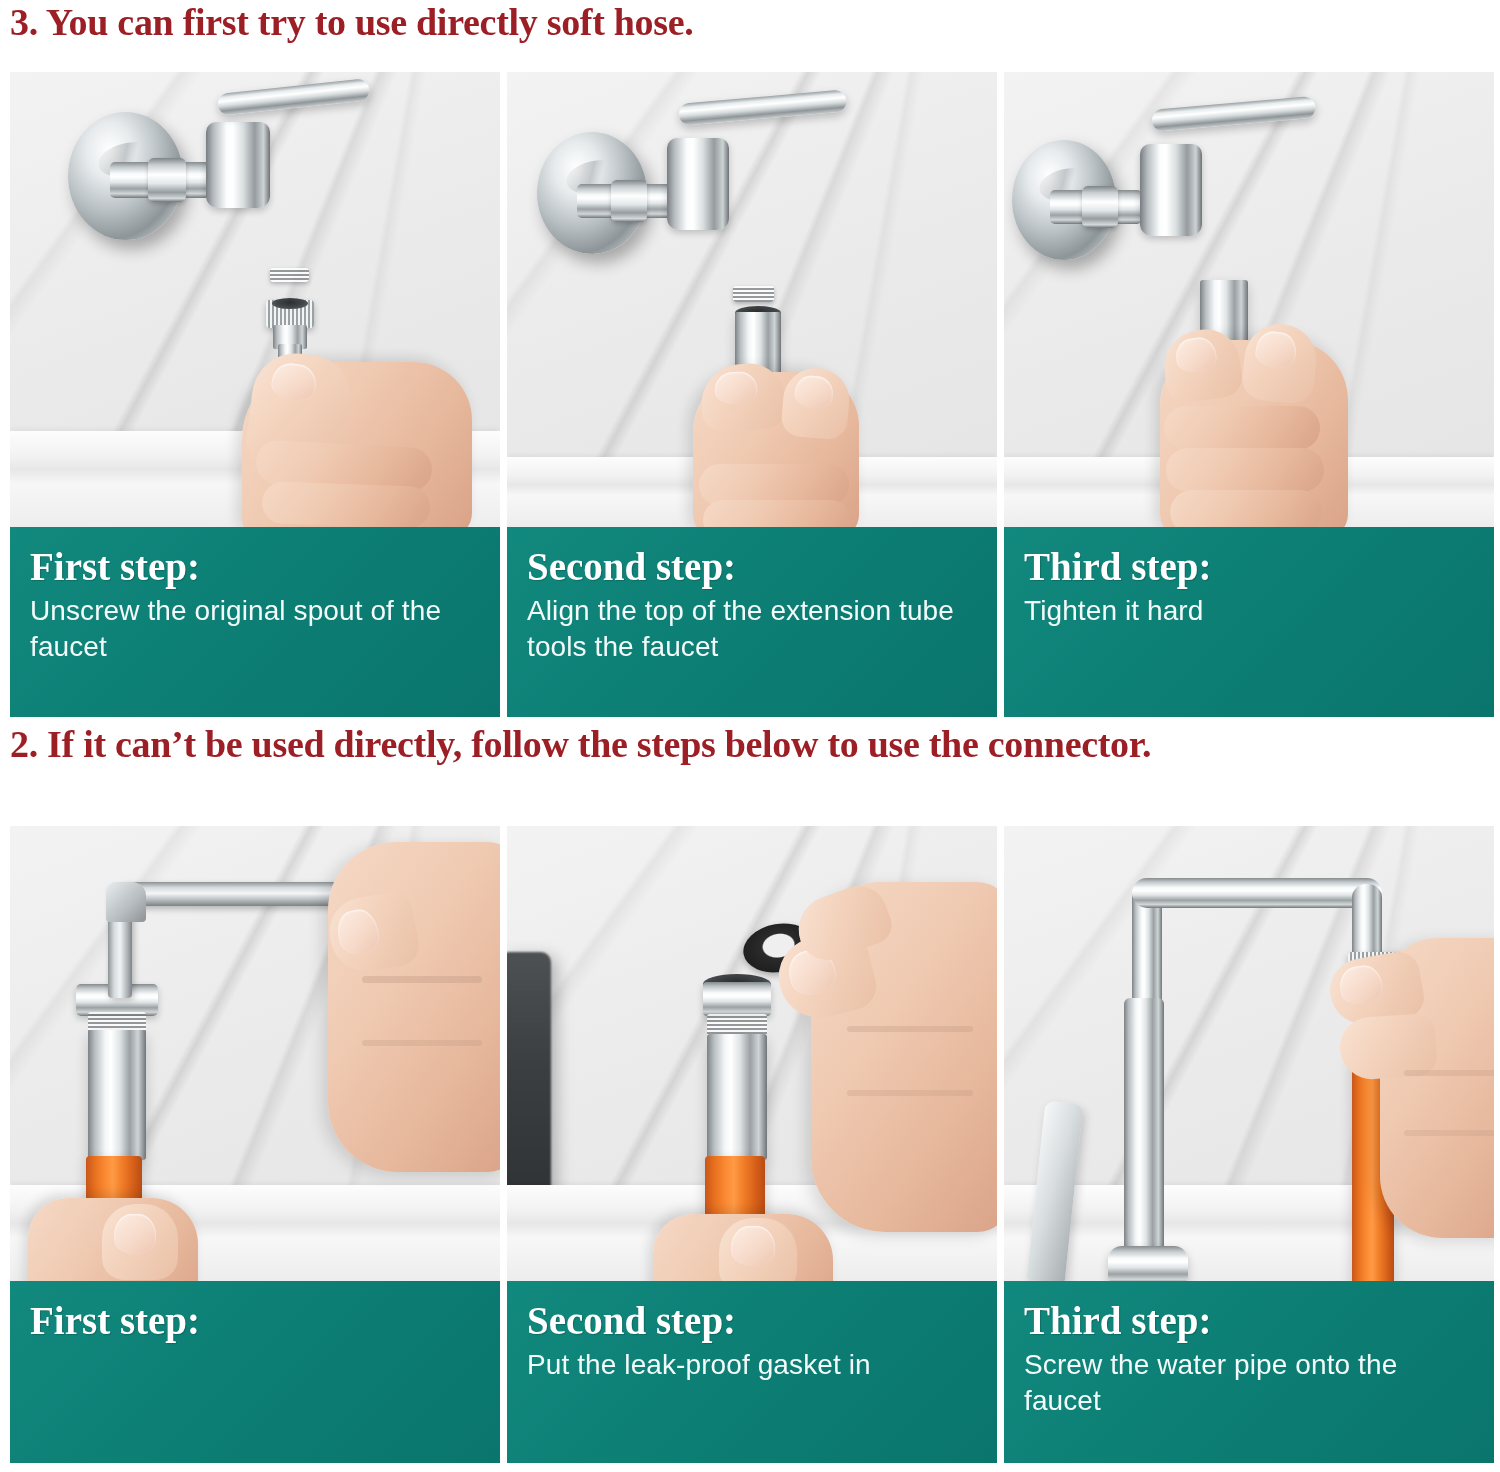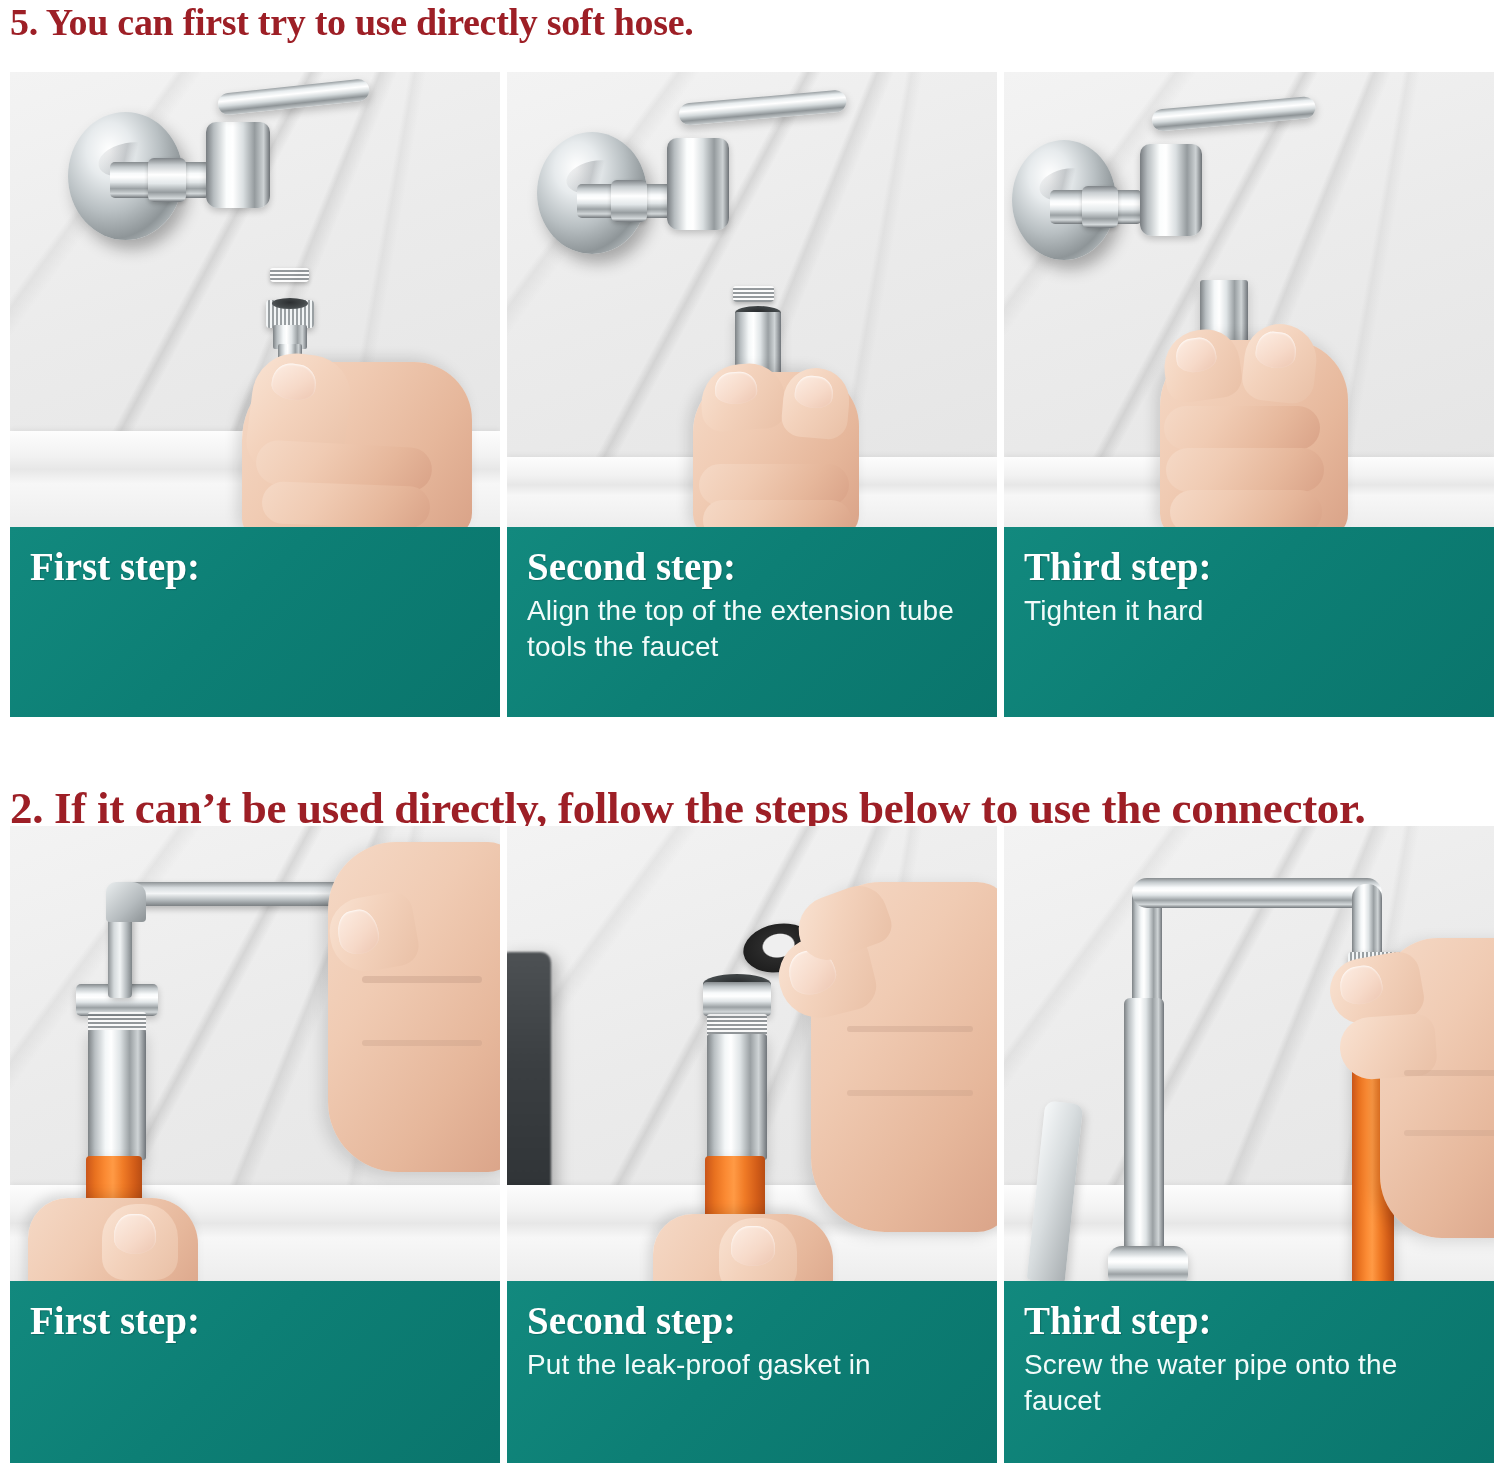--- a/index.html
+++ b/index.html
@@ -15,21 +15,21 @@
   
   .heading{
     position:absolute;left:10px;
     font-family:"Liberation Serif", serif;
     font-weight:bold;
     color:#9d1f26;
     letter-spacing:-0.3px;
     white-space:nowrap;
   }
   #heading-1{top:0px;font-size:38px;line-height:44px;}
-  #heading-2{top:786px;font-size:45px;line-height:44px;}
+  #heading-2{top:722px;font-size:38px;line-height:44px;}
 
   
   .row{position:absolute;left:10px;width:1484px;display:flex;gap:7px;}
   #row-1{top:72px;height:645px;}
   #row-2{top:826px;height:637px;}
   .panel{position:relative;width:490px;display:flex;flex-direction:column;overflow:hidden;}
 
   .photo{
     position:relative;width:100%;overflow:hidden;
     background:#e9e9e9;
@@ -144,21 +144,21 @@
   }
   .darkhole{
     background:radial-gradient(ellipse at 50% 40%,#2c2f31 0%,#43484a 55%,#6d7377 100%);
   }
 </style>
 </head>
 <body>
 
 <div class="sheet">
 
-  <div class="heading" id="heading-1">5. You can first try to use directly soft hose.</div>
+  <div class="heading" id="heading-1">3. You can first try to use directly soft hose.</div>
 
   <div class="row" id="row-1">
 
     <div class="panel">
       <div class="photo">
         <div class="wall"></div>
         <div class="counter"></div>
 
         <div>
           <div class="escutcheon" style="left:58px;top:40px;width:115px;height:128px;"></div>
@@ -183,20 +183,21 @@
           <div class="skin" style="position:absolute;left:232px;top:290px;width:230px;height:175px;border-radius:78px 58px 24px 18px;box-shadow:-5px -4px 14px rgba(0,0,0,.13);"></div>
           <div class="skin-lt" style="position:absolute;left:240px;top:282px;width:98px;height:120px;border-radius:44px 40px 30px 30px;transform:rotate(7deg);"></div>
           <div class="nail" style="position:absolute;left:262px;top:292px;width:44px;height:36px;transform:rotate(8deg);"></div>
           <div class="skin" style="position:absolute;left:246px;top:372px;width:176px;height:44px;border-radius:22px;transform:rotate(3deg);"></div>
           <div class="skin" style="position:absolute;left:252px;top:412px;width:168px;height:42px;border-radius:22px;transform:rotate(2deg);"></div>
         </div>
       </div>
 
       <div class="caption">
         <div class="cap-title">First step:</div>
+        <div class="cap-body">Unscrew the original spout of the faucet</div>
       </div>
     </div>
 
     <div class="panel">
       <div class="photo">
         <div class="wall"></div>
         <div class="counter low"></div>
 
         <div>
           <div class="escutcheon" style="left:30px;top:60px;width:110px;height:122px;"></div>

